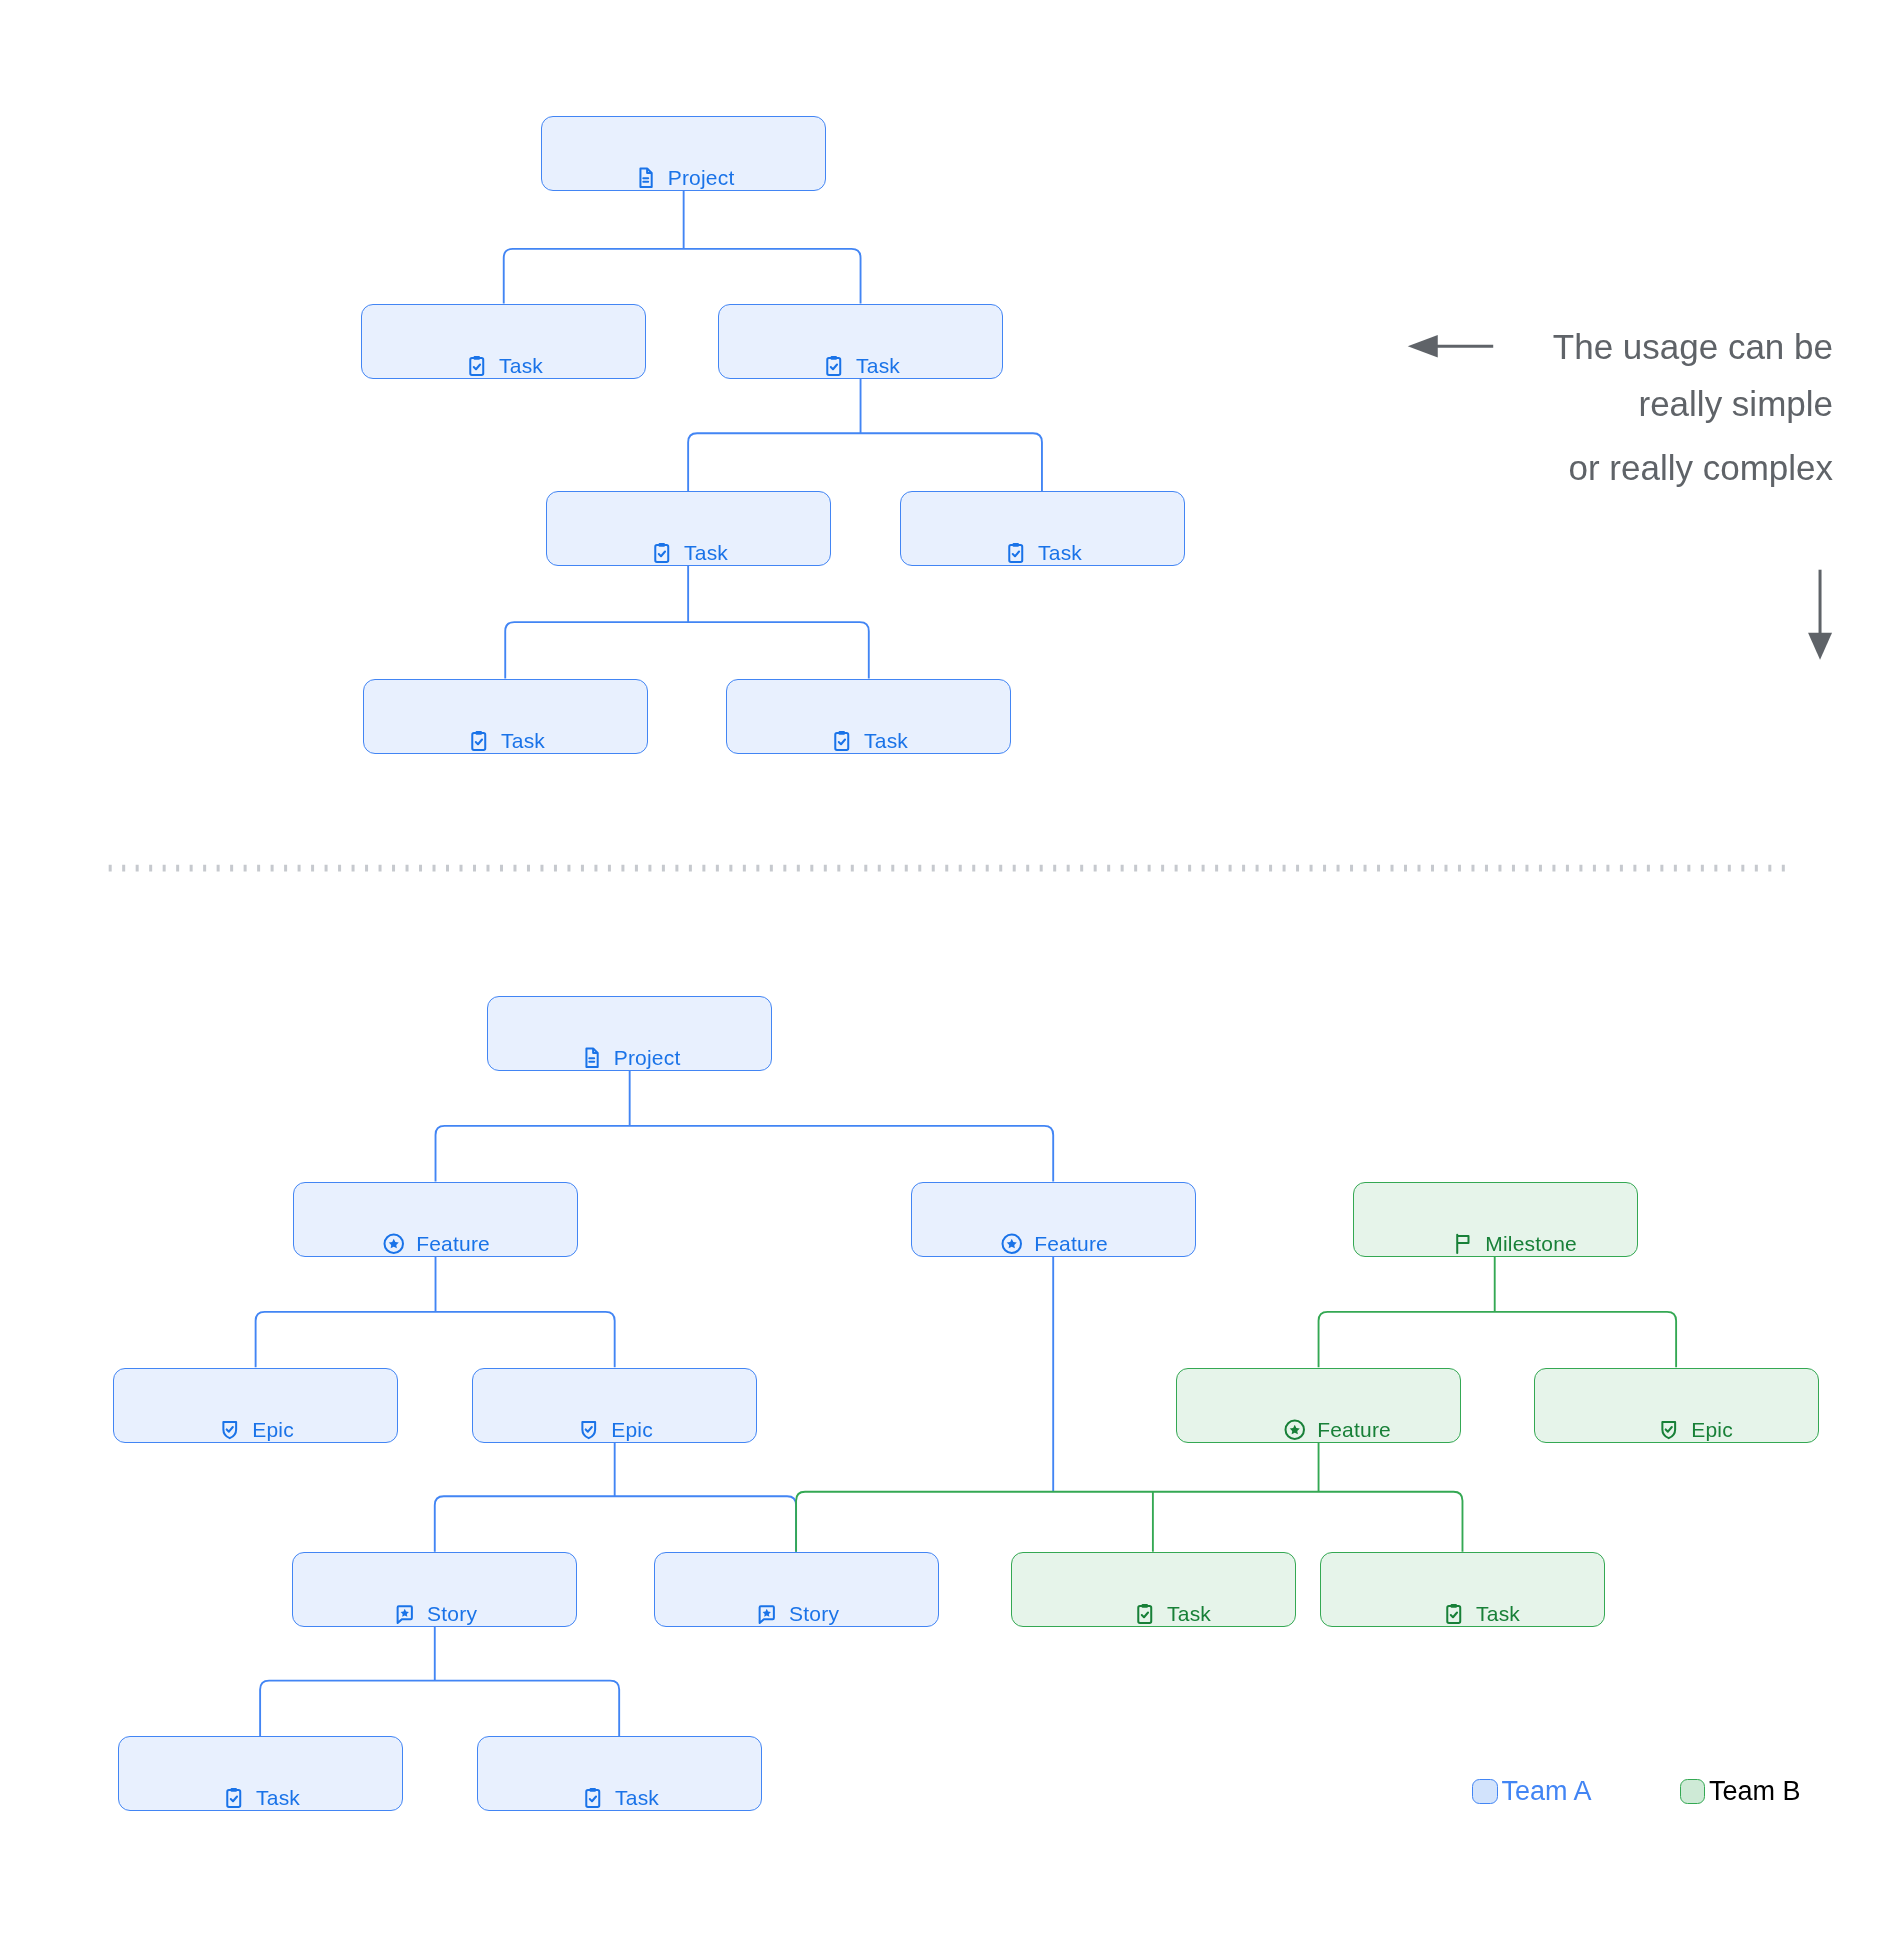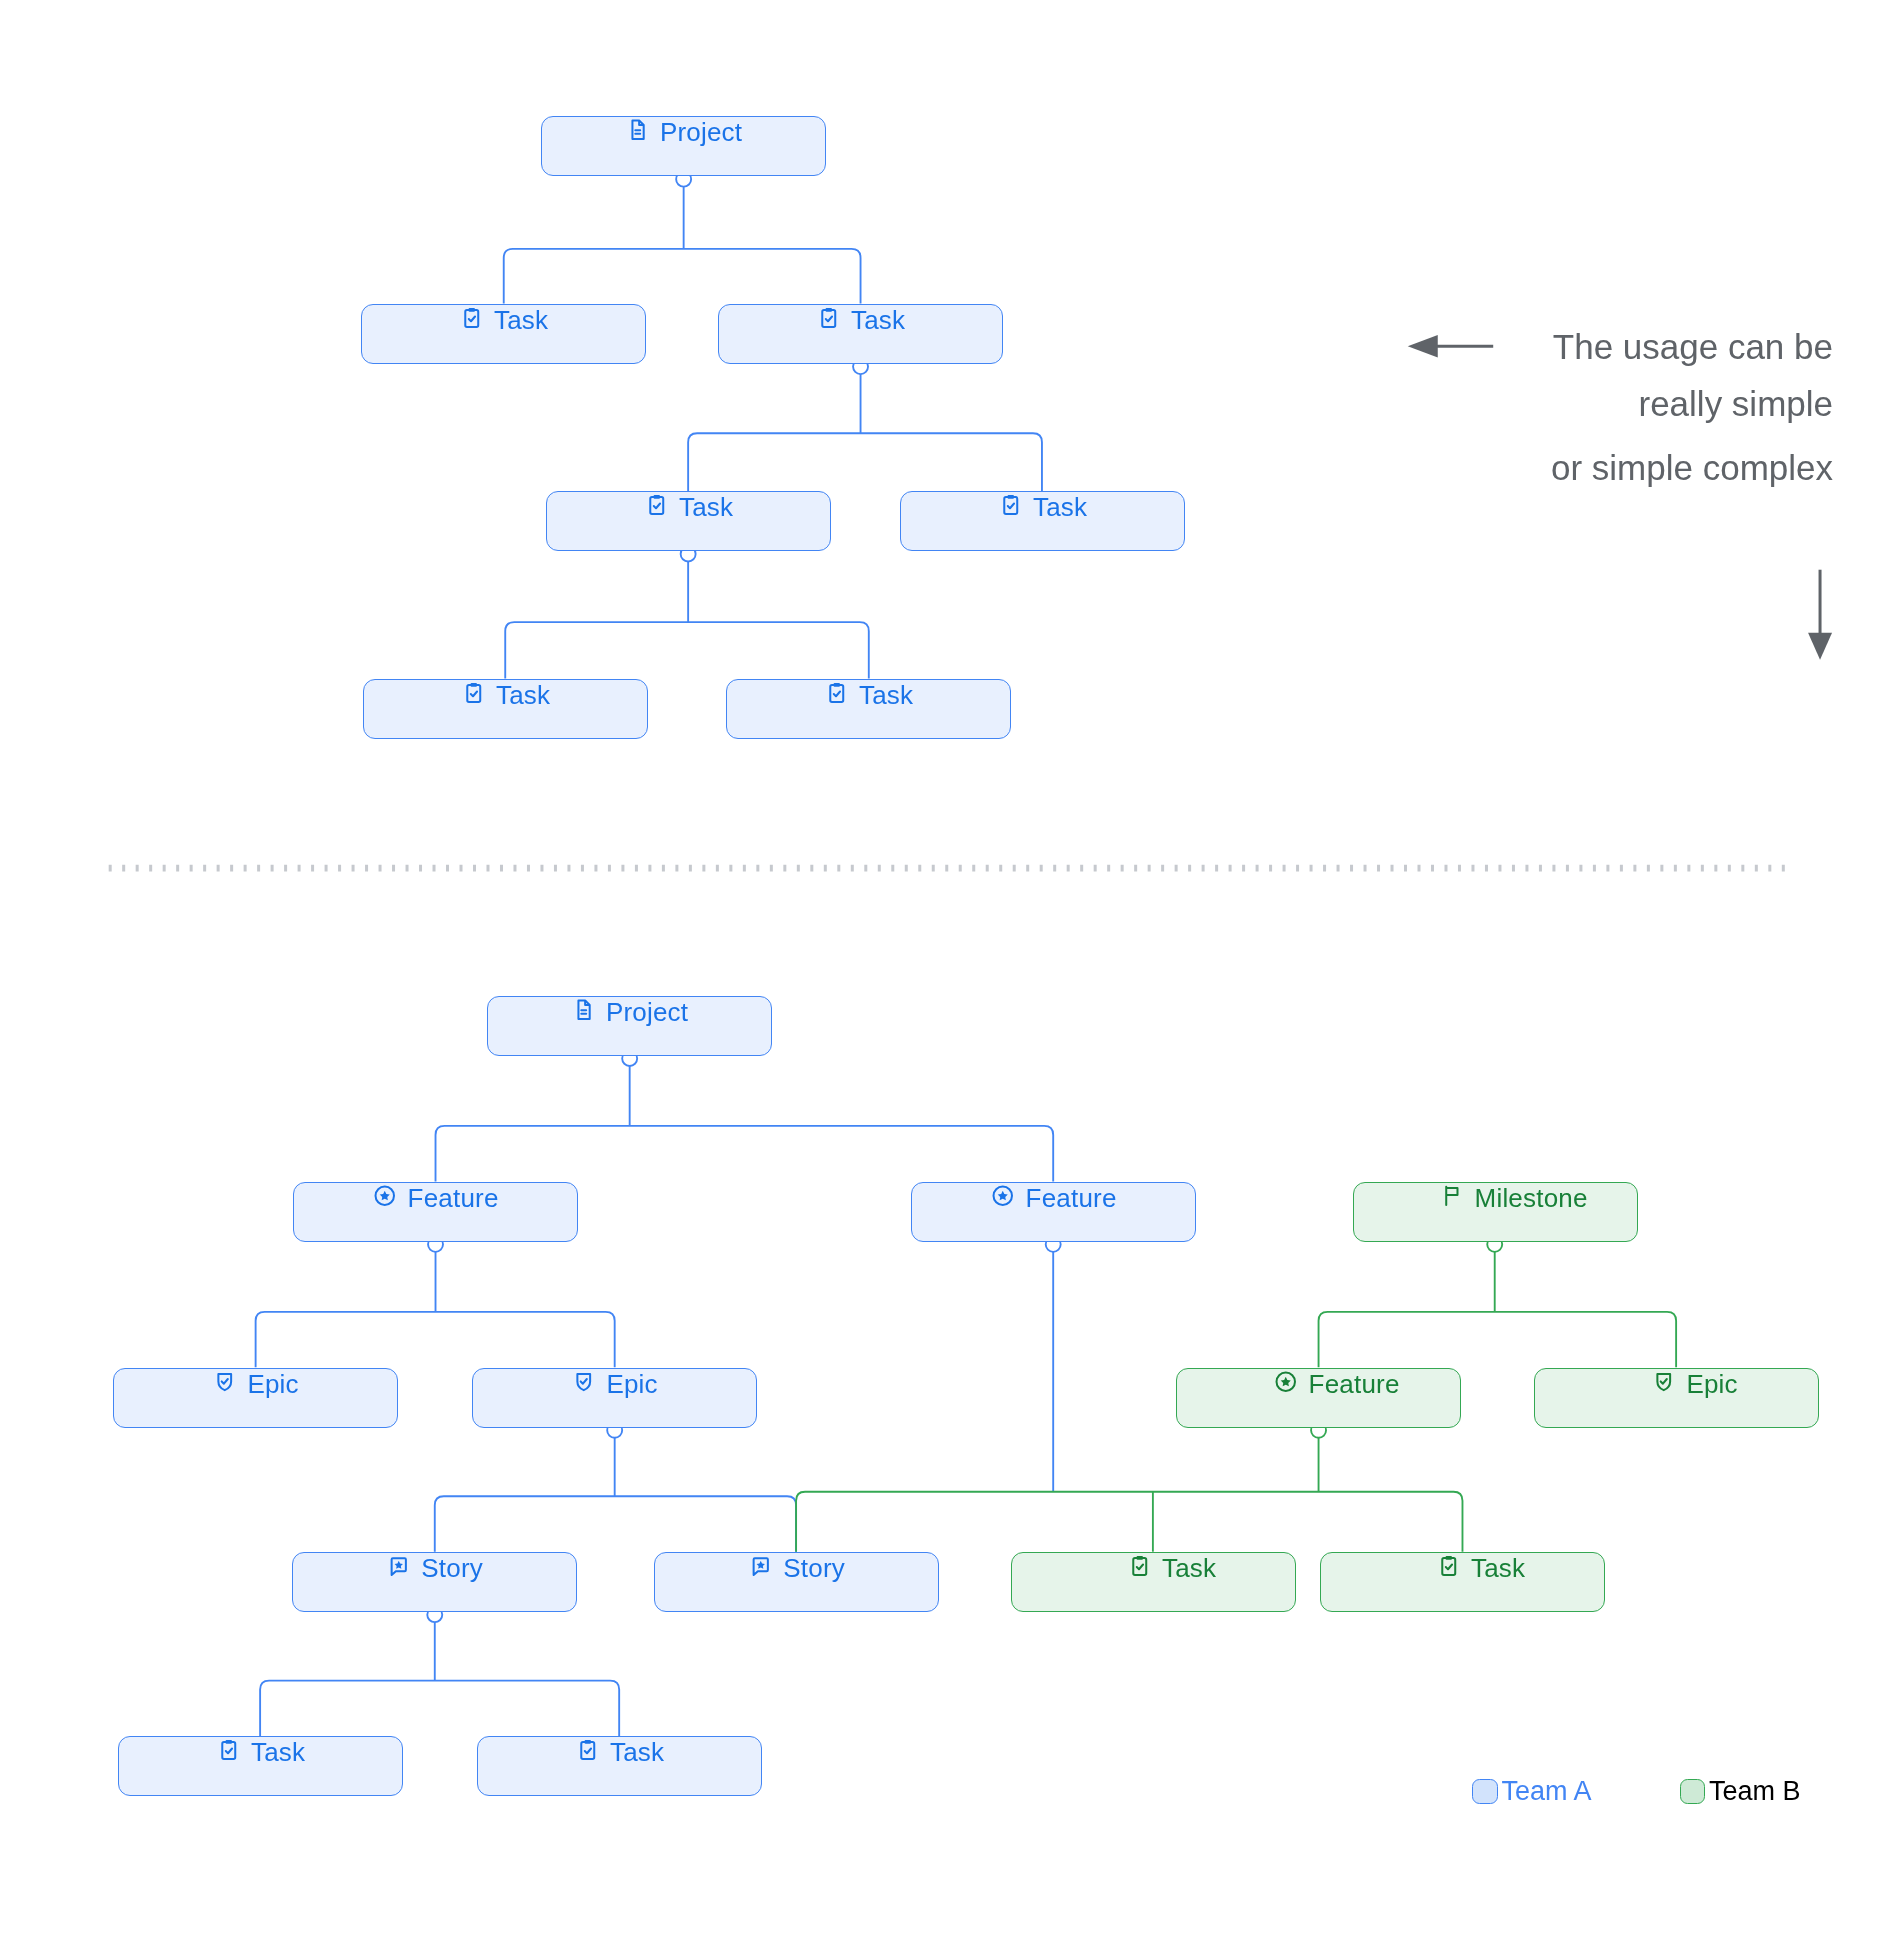--- a/index.html
+++ b/index.html
@@ -1,21 +1,21 @@
 <!DOCTYPE html>
 <html style="font-size:12px"><head>
 <meta charset="utf-8">
 <style>
   html,body{margin:0;padding:0;background:#ffffff;}
   .canvas{position:relative;width:1898px;height:1955px;background:#ffffff;overflow:hidden;
           font-family:"Liberation Sans", sans-serif;}
   svg.wires{position:absolute;left:0;top:0;width:1898px;height:1955px;}
-  .node{position:absolute;width:285px;height:60px;box-sizing:border-box;border-radius:12px;
-        display:flex;align-items:flex-start;justify-content:center;gap:9.7px;
-        font-size:26px;font-weight:500;letter-spacing:0.2px;}
+  .node{position:absolute;width:285px;height:75px;box-sizing:border-box;border-radius:12px;
+        display:flex;align-items:flex-end;justify-content:center;gap:9.7px;
+        font-size:21px;font-weight:500;letter-spacing:0.2px;}
   .node.ta{background:#E8F0FE;border:1.9px solid #4285F4;color:#1A73E8;}
   .node.tb{background:#E6F4EA;border:1.9px solid #34A853;color:#188038;padding-left:36px;}
   .icn{width:25.5px;height:25.5px;flex:0 0 auto;}
   .annotation{position:absolute;right:65px;top:318px;text-align:right;color:#5F6368;
               font-size:35px;line-height:57px;}
   .annotation .para2{margin-top:6.7px;}
   .legend{position:absolute;left:1472px;top:1776px;display:flex;align-items:center;gap:88px;
           font-size:27px;font-weight:500;}
   .legend .item{display:flex;align-items:center;gap:4px;}
   .swatch{width:25.5px;height:25.5px;box-sizing:border-box;border-radius:7.5px;}
@@ -160,21 +160,21 @@
       </svg>
     <span>Task</span>
   </div>
 
   <div class="annotation">
     <div class="para1">
       <div>The usage can be</div>
       <div>really simple</div>
     </div>
     <div class="para2">
-      <div>or simple complex</div>
+      <div>or really complex</div>
     </div>
   </div>
 
   <div class="node ta" style="left:487px;top:996px">
     <svg class="icn" viewBox="0 0 34 34" width="25.5" height="25.5">
         <use href="#i-doc"></use>
       </svg>
     <span>Project</span>
   </div>
   <div class="node ta" style="left:293px;top:1182px">

